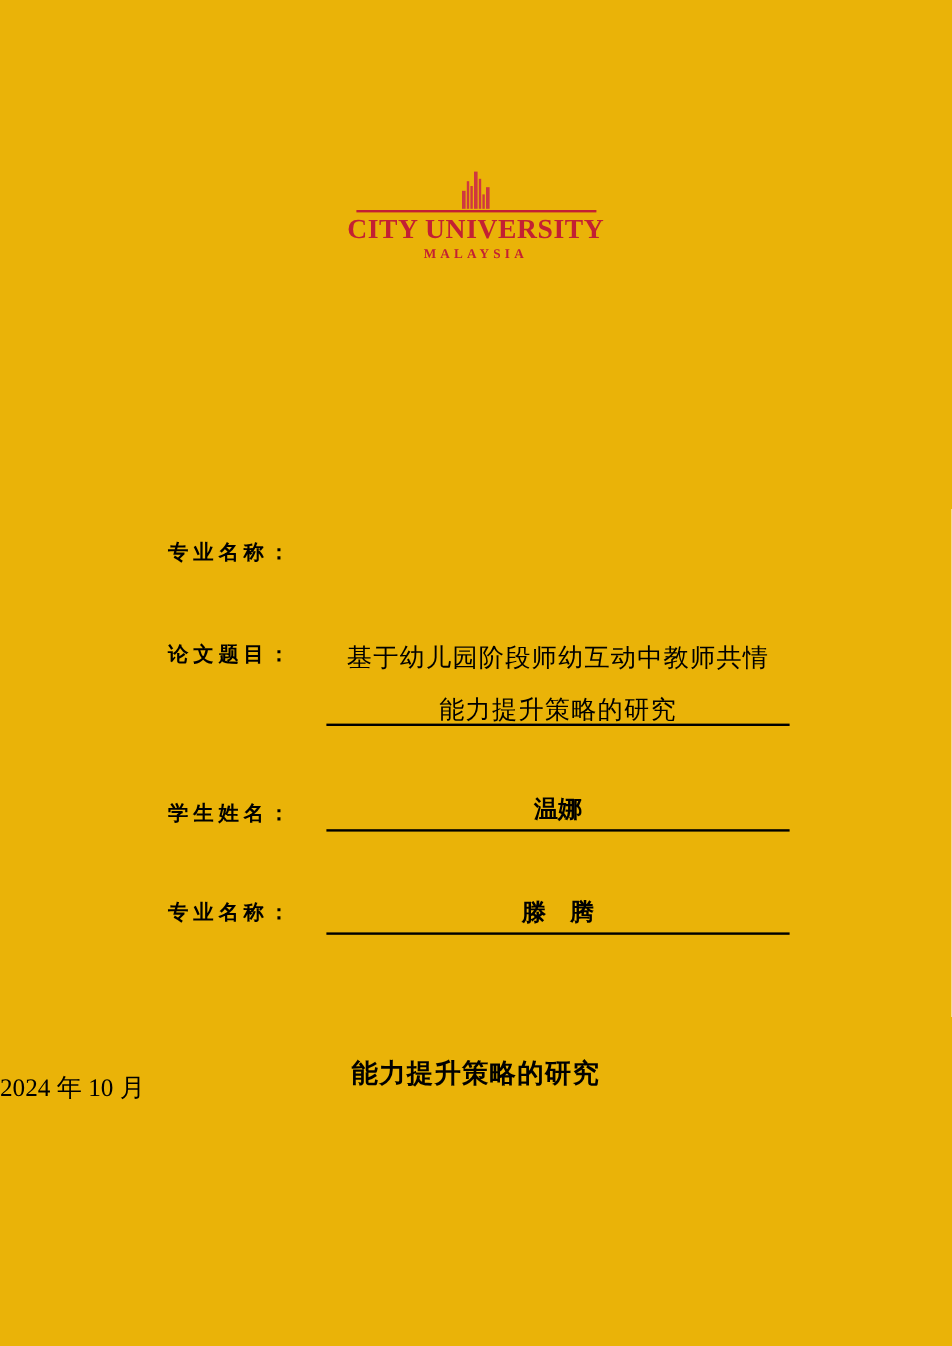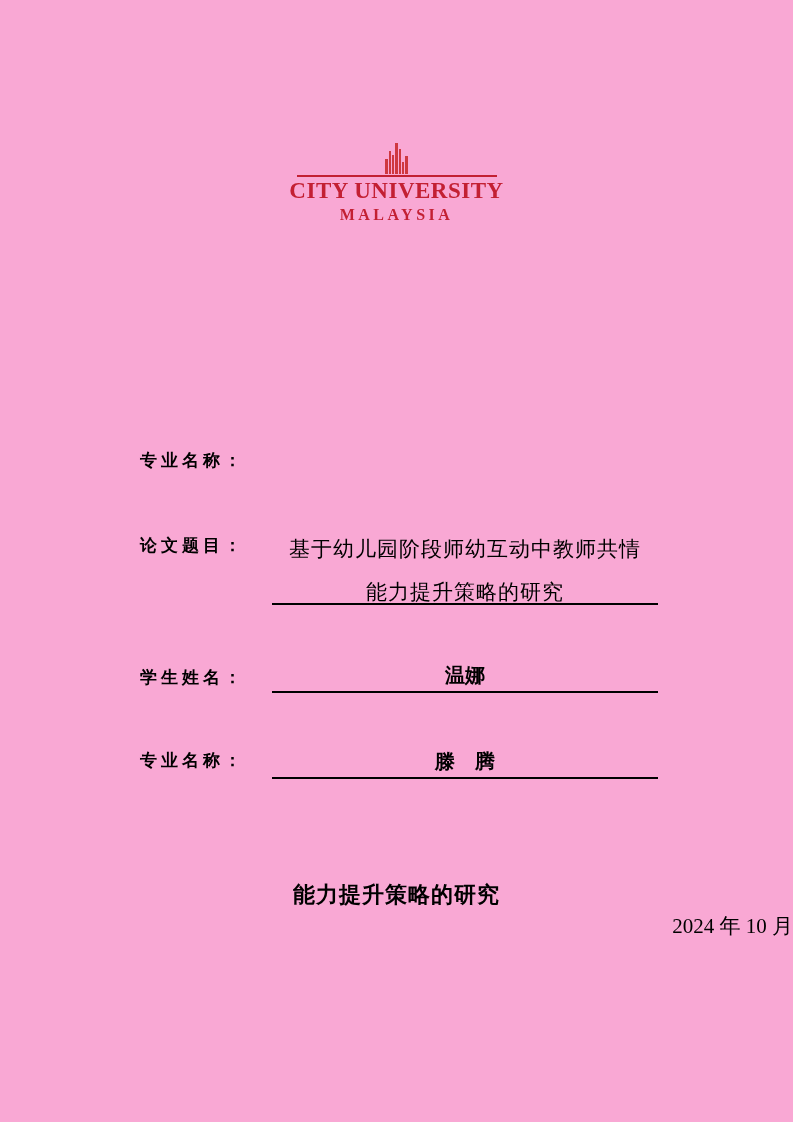--- a/index.html
+++ b/index.html
@@ -1,45 +1,45 @@
 <!DOCTYPE html>
 <html><head>
 <meta charset="utf-8">
 <style>
   html,body{margin:0;padding:0;background:#ffffff;}
   body{width:793px;height:1122px;position:relative;font-family:"Liberation Sans",sans-serif;}
-  .page{position:absolute;inset:0;background:#f9a8d4;overflow:hidden;}
+  .page{position:absolute;inset:0;background:#eab308;overflow:hidden;}
 
   
   .logo{position:absolute;top:142px;left:0;width:100%;text-align:center;}
   .logo-bars{display:flex;align-items:flex-end;justify-content:center;gap:1px;height:32px;}
   .logo-bars .bar{width:2.4px;background:#CF3840;}
   .logo-rule{width:200px;height:2px;background:#C32033;margin:1px auto 0 auto;}
   .logo-name{font-family:"Liberation Serif",serif;font-weight:bold;font-size:23px;
              letter-spacing:0.5px;color:#C32033;line-height:22px;margin-top:3px;}
-  .logo-country{font-family:"Liberation Serif",serif;font-weight:bold;font-size:16px;
+  .logo-country{font-family:"Liberation Serif",serif;font-weight:bold;font-size:11px;
              letter-spacing:3.5px;color:#C32033;margin-top:4px;}
 
   
   .field-label{position:absolute;left:140px;width:120px;font-size:17px;font-weight:bold;
                color:#000;letter-spacing:4px;white-space:nowrap;}
   .field-value{position:absolute;left:272px;width:386px;border-bottom:2px solid #000;
                text-align:center;font-weight:bold;color:#000;font-size:20px;}
   .lbl-1{top:449px;}  .val-1{top:446px;height:30px;line-height:30px;}
   .lbl-2{top:534px;}  .val-2{top:533px;height:70px;line-height:normal;}
   .lbl-3{top:666px;}  .val-3{top:660px;height:31px;line-height:31px;}
   .lbl-4{top:749px;}  .val-4{top:746px;height:31px;line-height:31px;}
   .title-line{font-size:21px;font-weight:normal;letter-spacing:1px;line-height:24px;}
   .title-line1{margin-top:4px;}
   .title-line2{margin-top:19px;}
 
   
   .footer-univ{position:absolute;top:880px;left:0;width:100%;text-align:center;
                font-size:22px;font-weight:bold;color:#000;letter-spacing:1px;}
-  .footer-date{position:absolute;top:912px;left:0;width:100%;text-align:right;
+  .footer-date{position:absolute;top:892px;left:0;width:100%;text-align:left;
                font-family:"Liberation Serif",serif;font-size:21px;color:#000;}
 </style>
 </head>
 <body>
 
 <div class="page">
 
   <div class="logo">
     <div class="logo-bars" id="logo-bars">
         <div class="bar" style="height: 15px; background: rgb(207, 56, 64);"></div>

